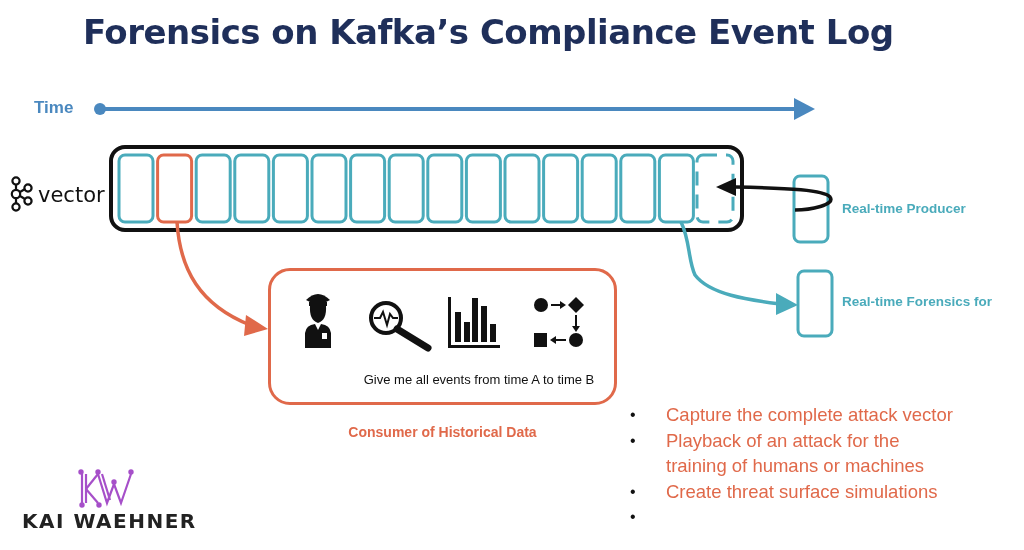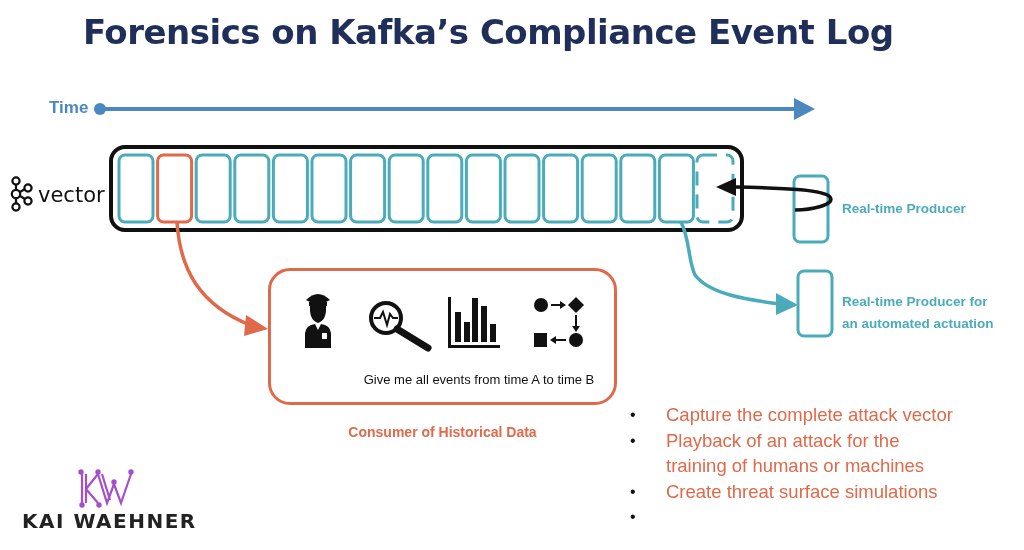--- a/index.html
+++ b/index.html
@@ -1,19 +1,19 @@
 <!DOCTYPE html>
 <html><head>
 <meta charset="utf-8">
 <style>
   html, body { margin: 0; padding: 0; background: #ffffff; }
   body { width: 1024px; height: 550px; position: relative; overflow: hidden; font-family: "DejaVu Sans", sans-serif; }
   .abs { position: absolute; }
   #title { left: 83px; top: 12px; font-size: 34px; font-weight: bold; color: #1f2f5a; letter-spacing: -0.5px; font-family: "DejaVu Sans", sans-serif; white-space: nowrap; }
-  #time-label { left: 34px; top: 98px; font-size: 17px; font-weight: bold; color: #4a88bf; font-family: "Liberation Sans", sans-serif; margin-left: 15px; }
+  #time-label { left: 34px; top: 98px; font-size: 17px; font-weight: bold; color: #4a88bf; font-family: "Liberation Sans", sans-serif; }
   #diagram-svg { left: 0; top: 0; }
   #kafka-label { left: 38px; top: 183px; font-size: 21px; color: #111; font-family: "DejaVu Sans", sans-serif; }
   .teal-text { color: #4aabbb; font-weight: bold; font-size: 13.5px; font-family: "Liberation Sans", sans-serif; line-height: 22px; }
   #producer-label { left: 842px; top: 198px; }
   #consumer-label { left: 842px; top: 291px; }
   #hist-box { left: 268px; top: 268px; width: 349px; height: 137px; border: 3px solid #e0694a; border-radius: 22px; box-sizing: border-box; }
   #hist-query { left: 268px; top: 372px; width: 422px; text-align: center; font-size: 13px; color: #111; font-family: "Liberation Sans", sans-serif; }
   #hist-label { left: 268px; top: 424px; width: 349px; text-align: center; font-size: 14px; font-weight: bold; color: #e0694a; font-family: "Liberation Sans", sans-serif; }
   #bullets { left: 628px; top: 402px; margin: 0; padding: 0; list-style: none; }
   #bullets li { position: relative; padding-left: 38px; font-size: 18.5px; color: #e0694a; line-height: 25.5px; font-family: "Liberation Sans", sans-serif; width: 360px; }
@@ -129,22 +129,21 @@
     <circle cx="82" cy="505" r="1.6" fill="#a64fc9"></circle>
     <circle cx="99" cy="505" r="1.6" fill="#a64fc9"></circle>
     <circle cx="114" cy="482" r="1.6" fill="#a64fc9"></circle>
   </g>
 </svg>
 
 <div class="abs" id="kafka-label">vector</div>
 
 <div class="abs teal-text" id="producer-label">Real-time Producer</div>
 <div class="abs teal-text" id="consumer-label">
-  <div>Real-time Producer for</div>
-  <div>an automated actuation</div>
+  <div>Real-time Forensics for</div>
 </div>
 
 <div class="abs" id="hist-box"></div>
 <div class="abs" id="hist-query">Give me all events from time A to time B</div>
 <div class="abs" id="hist-label">Consumer of Historical Data</div>
 
 <ul class="abs" id="bullets">
   <li><span class="dot">•</span><span>Capture the complete attack vector</span></li>
   <li style="width:280px"><span class="dot">•</span><span>Playback of an attack for the training of humans or machines</span></li>
   <li><span class="dot">•</span><span>Create threat surface simulations</span></li>

